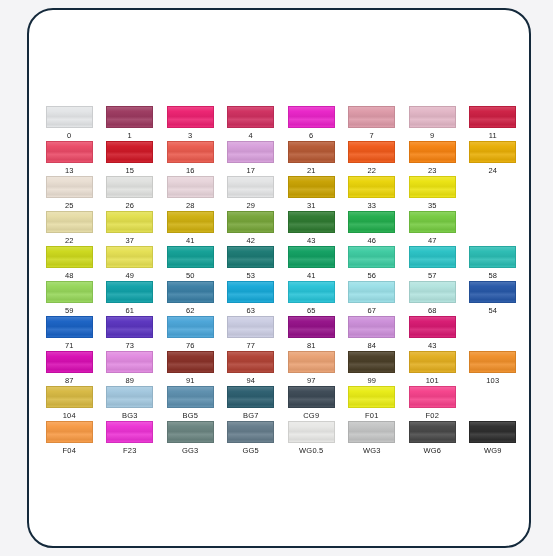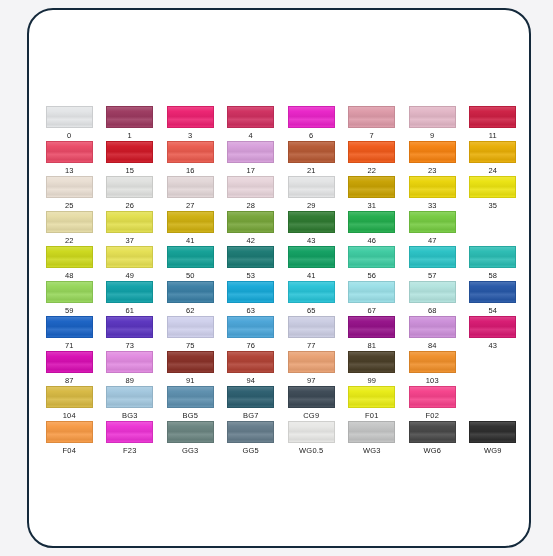--- a/index.html
+++ b/index.html
@@ -156,24 +156,20 @@
       <div class="swatch-row">
         <div class="swatch-cell">
           <div class="swatch-chip" style="background: rgb(233, 222, 210);"></div>
           <div class="swatch-label">25</div>
         </div>
         <div class="swatch-cell">
           <div class="swatch-chip" style="background: rgb(224, 225, 223);"></div>
           <div class="swatch-label">26</div>
         </div>
         <div class="swatch-cell">
-          <div class="swatch-chip" style="background: rgb(226, 214, 215);"></div>
-          <div class="swatch-label">27</div>
-        </div>
-        <div class="swatch-cell">
           <div class="swatch-chip" style="background: rgb(231, 212, 218);"></div>
           <div class="swatch-label">28</div>
         </div>
         <div class="swatch-cell">
           <div class="swatch-chip" style="background: rgb(227, 228, 229);"></div>
           <div class="swatch-label">29</div>
         </div>
         <div class="swatch-cell">
           <div class="swatch-chip" style="background: rgb(200, 162, 3);"></div>
           <div class="swatch-label">31</div>
@@ -288,24 +284,20 @@
       <div class="swatch-row">
         <div class="swatch-cell">
           <div class="swatch-chip" style="background: rgb(26, 98, 196);"></div>
           <div class="swatch-label">71</div>
         </div>
         <div class="swatch-cell">
           <div class="swatch-chip" style="background: rgb(91, 53, 191);"></div>
           <div class="swatch-label">73</div>
         </div>
         <div class="swatch-cell">
-          <div class="swatch-chip" style="background: rgb(207, 208, 236);"></div>
-          <div class="swatch-label">75</div>
-        </div>
-        <div class="swatch-cell">
           <div class="swatch-chip" style="background: rgb(75, 165, 216);"></div>
           <div class="swatch-label">76</div>
         </div>
         <div class="swatch-cell">
           <div class="swatch-chip" style="background: rgb(203, 205, 227);"></div>
           <div class="swatch-label">77</div>
         </div>
         <div class="swatch-cell">
           <div class="swatch-chip" style="background: rgb(149, 18, 137);"></div>
           <div class="swatch-label">81</div>
@@ -336,20 +328,24 @@
           <div class="swatch-chip" style="background: rgb(177, 67, 54);"></div>
           <div class="swatch-label">94</div>
         </div>
         <div class="swatch-cell">
           <div class="swatch-chip" style="background: rgb(233, 161, 115);"></div>
           <div class="swatch-label">97</div>
         </div>
         <div class="swatch-cell">
           <div class="swatch-chip" style="background: rgb(75, 63, 40);"></div>
           <div class="swatch-label">99</div>
+        </div>
+        <div class="swatch-cell">
+          <div class="swatch-chip" style="background: rgb(226, 174, 32);"></div>
+          <div class="swatch-label">101</div>
         </div>
         <div class="swatch-cell">
           <div class="swatch-chip" style="background: rgb(239, 143, 42);"></div>
           <div class="swatch-label">103</div>
         </div>
       </div>
       <div class="swatch-row">
         <div class="swatch-cell">
           <div class="swatch-chip" style="background: rgb(215, 185, 67);"></div>
           <div class="swatch-label">104</div>

